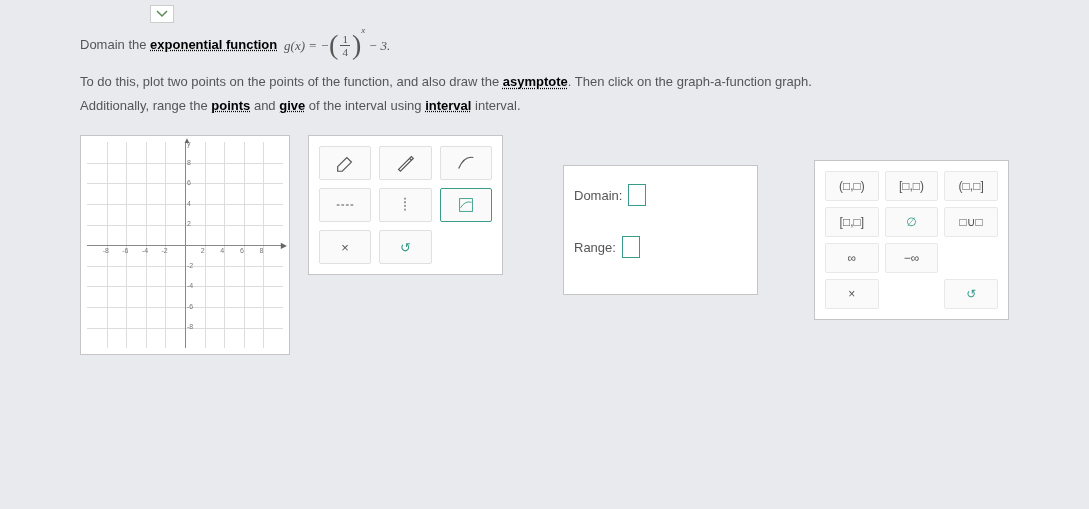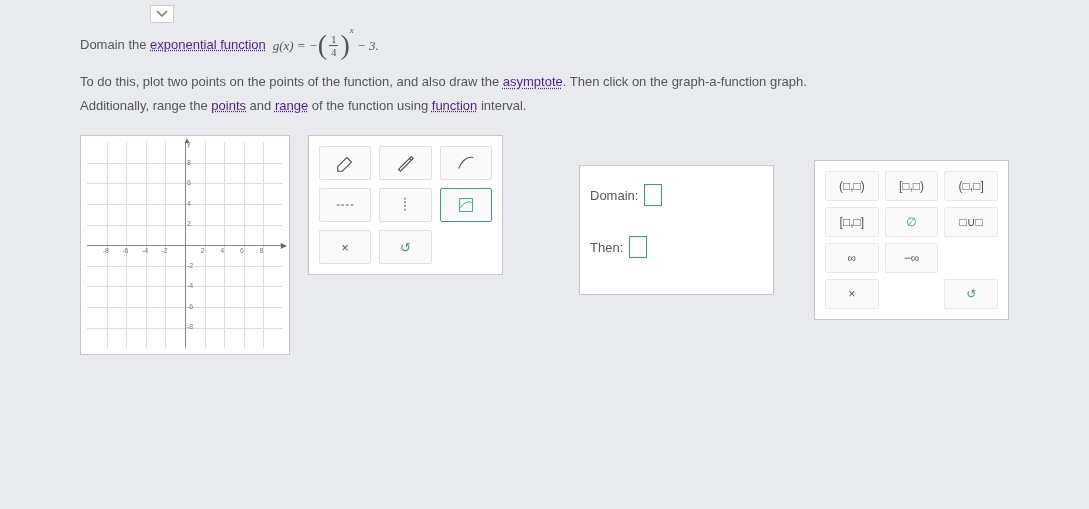--- a/index.html
+++ b/index.html
@@ -1,20 +1,20 @@
 <!DOCTYPE html>
 <html><head>
 <meta charset="utf-8">
 <style>
 * { box-sizing: border-box; margin: 0; padding: 0; }
 body { font-family: Arial, sans-serif; background: #e8eaed; width: 1089px; height: 509px; position: relative; overflow: hidden; }
 .container { padding: 20px 80px 20px 80px; position: relative; }
 .dropdown-chevron { position: absolute; top: 5px; left: 150px; width: 24px; height: 18px; background: #fff; border: 1px solid #ccc; display: flex; align-items: center; justify-content: center; color: #5a8a5a; cursor: pointer; }
 .problem-text { color: #555; font-size: 13px; line-height: 1.8; margin-bottom: 18px; }
-.link { color: #4c1d95; text-decoration: underline dotted; cursor: pointer; }
+.link { color: #000000; text-decoration: underline dotted; cursor: pointer; font-weight: bold; }
 .formula { display: inline-flex; align-items: center; vertical-align: middle; font-family: 'Times New Roman', serif; font-style: italic; }
 .frac { display: inline-flex; flex-direction: column; align-items: center; font-size: 11px; line-height: 1.1; font-style: normal; margin: 0 2px; }
 .frac .num { border-bottom: 1px solid #555; padding: 0 2px; }
 .lparen, .rparen { font-size: 28px; font-style: normal; font-weight: 300; }
 .sup { font-size: 9px; align-self: flex-start; margin-top: 2px; font-style: italic; }
 .workspace { display: flex; gap: 18px; align-items: flex-start; }
 .graph-panel { width: 210px; height: 220px; background: #fff; border: 1px solid #c5c5c5; position: relative; }
 .graph-inner { position: absolute; inset: 6px; }
 .axis-v { position: absolute; left: 50%; top: 0; bottom: 0; width: 1px; background: #888; }
 .axis-h { position: absolute; top: 50%; left: 0; right: 0; height: 1px; background: #888; }
@@ -25,21 +25,21 @@
 .arrow { position: absolute; font-size: 8px; color: #666; }
 .tool-panel { width: 195px; height: 140px; background: #fff; border: 1px solid #c5c5c5; padding: 10px; display: grid; grid-template-columns: repeat(3,1fr); gap: 8px; }
 .tool-btn { height: 34px; border: 1px solid #e0e0e0; background: #fafafa; display: flex; align-items: center; justify-content: center; cursor: pointer; border-radius: 2px; font-size: 13px; color: #555; }
 .tool-btn.active { border-color: #3a9b8a; }
 .tool-btn svg { width: 22px; height: 22px; }
 .dr-panel { width: 195px; height: 130px; background: #fff; border: 1px solid #c5c5c5; padding: 18px 12px; display: flex; flex-direction: column; gap: 30px; margin-top: 30px; }
 .dr-row { display: flex; align-items: center; gap: 6px; font-size: 13px; color: #555; }
 .input-box { width: 18px; height: 22px; border: 1px solid #3a9b8a; background: #fff; }
 .symbol-panel { width: 195px; background: #fff; border: 1px solid #c5c5c5; padding: 10px; display: grid; grid-template-columns: repeat(3,1fr); gap: 6px; margin-top: 25px; margin-left: auto; }
 .sym-btn { height: 30px; border: 1px solid #e8e8e8; background: #fafafa; display: flex; align-items: center; justify-content: center; cursor: pointer; font-size: 12px; color: #555; border-radius: 2px; }
-.shelf { margin-left: 58px; padding-left: 10px; }
+.shelf { margin-left: 42px; padding-left: 10px; }
 </style>
 </head>
 <body>
 
 <div class="dropdown-chevron">
   <svg width="12" height="8" viewBox="0 0 12 8">
       <path d="M1 1 L6 6 L11 1" stroke="#5a8a5a" stroke-width="1.5" fill="none"></path>
     </svg>
 </div>
 
@@ -51,21 +51,21 @@
         &nbsp;<i>g</i>(<i>x</i>) = −<span class="lparen">(</span><span class="frac">
             <span class="num">1</span>
             <span>4</span>
           </span><span class="rparen">)</span><span class="sup">x</span>&nbsp;− 3.
       </span>
     </div>
     <div>
       <span>To do this, plot two points on the points of the function, and also draw the </span><span class="link">asymptote</span><span>. Then click on the graph-a-function graph.</span>
     </div>
     <div>
-      <span>Additionally, range the </span><span class="link">points</span><span> and </span><span class="link">range</span><span> of the function using </span><span class="link">function</span><span> interval.</span>
+      <span>Additionally, range the </span><span class="link">points</span><span> and </span><span class="link">give</span><span> of the interval using </span><span class="link">interval</span><span> interval.</span>
     </div>
   </div>
 
   <div class="workspace">
 
     <div class="graph-panel">
       <div class="graph-inner">
         <div class="grid-v" style="left:10%"></div>
           <div class="grid-v" style="left:20%"></div>
           <div class="grid-v" style="left:30%"></div>
@@ -142,21 +142,21 @@
       <div class="tool-btn" style="color:#3a9b8a">↺</div>
       <div style="visibility:hidden"></div>
     </div>
 
     <div class="dr-panel shelf">
       <div class="dr-row">
         <span>Domain:</span>
         <div class="input-box"></div>
       </div>
       <div class="dr-row">
-        <span>Then:</span>
+        <span>Range:</span>
         <div class="input-box"></div>
       </div>
     </div>
 
     <div class="symbol-panel">
       <div class="sym-btn">(□,□)</div>
       <div class="sym-btn">[□,□)</div>
       <div class="sym-btn">(□,□]</div>
       <div class="sym-btn">[□,□]</div>
       <div class="sym-btn" style="color:#3a9b8a">∅</div>

